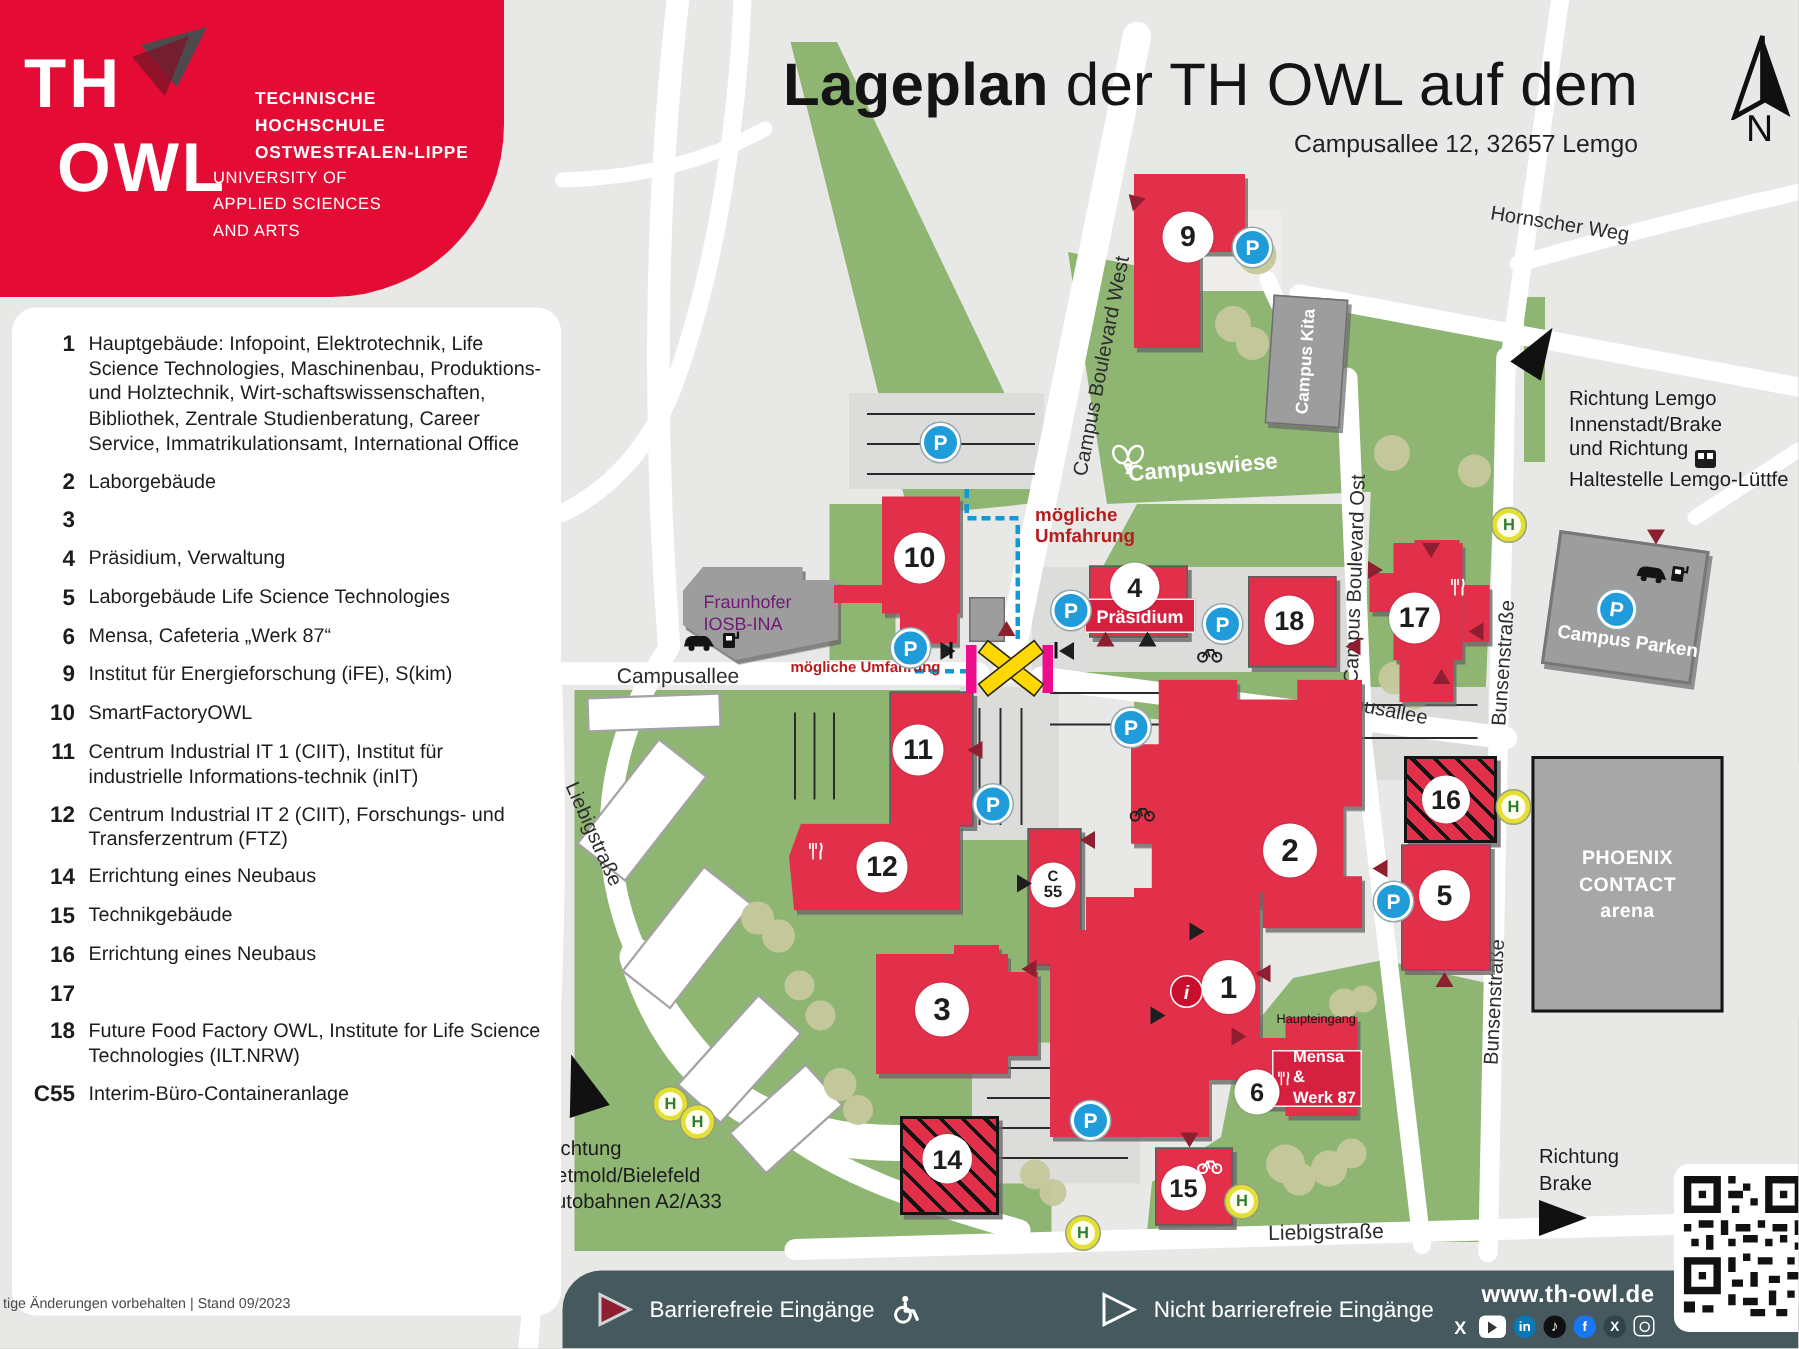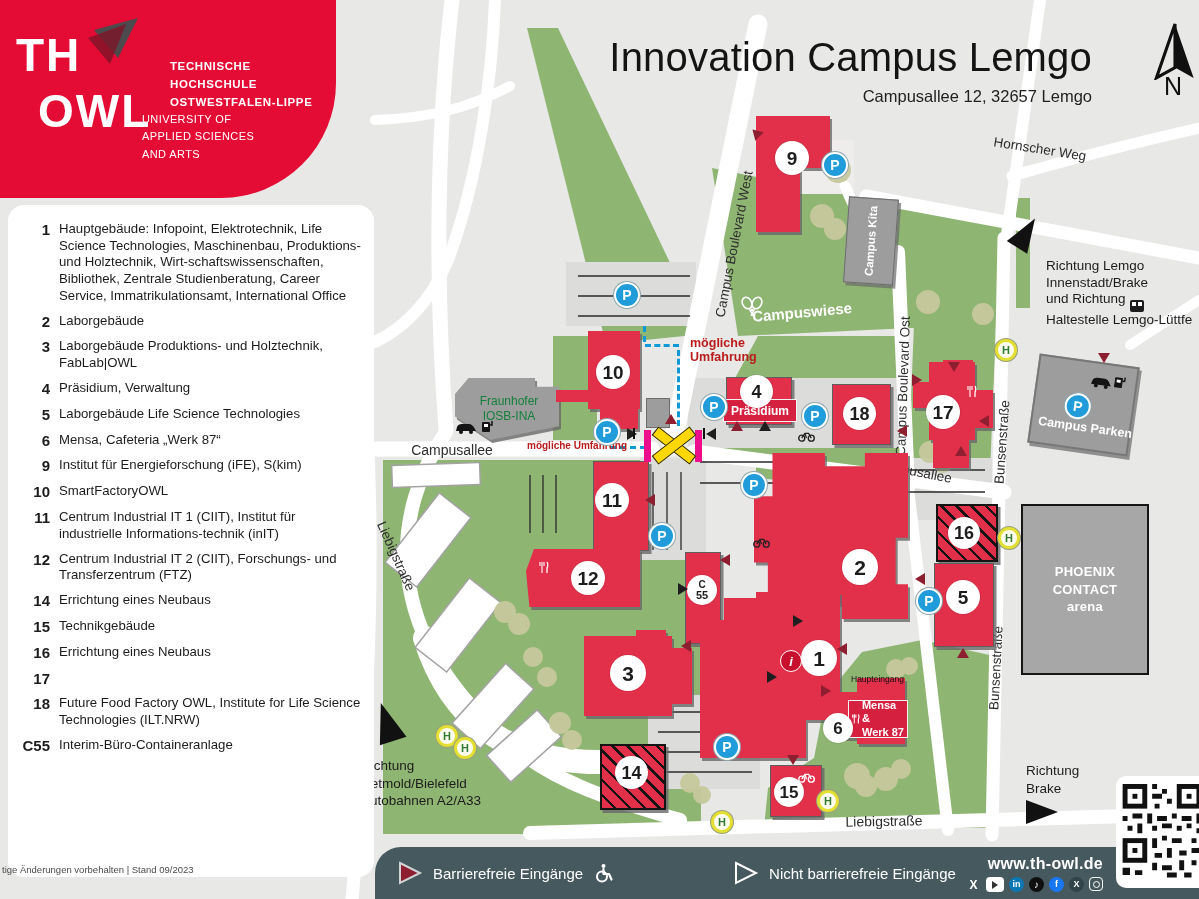--- a/index.html
+++ b/index.html
@@ -191,21 +191,21 @@
       <div>Umfahrung</div>
   </div>
   <span class="blue" style="left:527px;top:440px;font-size:10px">mögliche Umfahrung</span>
 
   <div class="grayb" style="left:846px;top:198px;width:48px;height:84px;transform:rotate(4deg)">
     <span class="rlabel" style="left:24px;top:42px;color:#fff;font-weight:600;font-size:11.5px;transform:translate(-50%,-50%) rotate(-90deg)">Campus Kita</span>
   </div>
 
   <div class="bldgrp" style="left:455px;top:378px;width:104px;height:62px">
     <div style="left:0;top:0;width:104px;height:62px;background:#9d9d9d;clip-path:polygon(0 26%,13% 0,77% 0,77% 14%,100% 14%,100% 78%,34% 100%,0 62%)"></div>
-    <div style="position:absolute;left:14px;top:16px;width:80px;background:transparent;color:#15803d;font-size:12px;text-align:center;line-height:1.25;z-index:2">
+    <div style="position:absolute;left:14px;top:16px;width:80px;background:transparent;color:#701a75;font-size:12px;line-height:1.25;z-index:2">
       <div>Fraunhofer</div>
       <div>IOSB-INA</div>
     </div>
   </div>
   <div class="bldg" style="left:556px;top:390px;width:34px;height:12px;border:none;box-shadow:none"></div>
   <div class="grayb" style="left:646px;top:398px;width:22px;height:28px;box-shadow:none"></div>
 
   <div class="grayb" style="left:1033px;top:360px;width:97px;height:86px;transform:rotate(8deg);border:2px solid #777">
     <span class="p-icon" style="left:30px;top:32px">P</span>
     <svg width="22" height="12" viewBox="0 0 22 12" style="position:absolute;left:52px;top:12px">
@@ -463,21 +463,21 @@
   </div>
   <div style="position:absolute;left:1014px;top:216px;width:0;height:0;border-left:12px solid transparent;border-right:12px solid transparent;border-bottom:34px solid #111;transform:rotate(32deg);z-index:7"></div>
 
   <svg width="46" height="58" viewBox="0 0 40 56" style="position:absolute;left:1152px;top:22px;z-index:7">
     <polygon points="2,54 20,2 20,44" fill="none" stroke="#101010" stroke-width="3"></polygon>
     <polygon points="20,2 38,54 20,44" fill="#101010"></polygon>
   </svg>
   <span style="position:absolute;left:1164px;top:72px;font-size:25px;color:#101010;z-index:7">N</span>
 
   <div id="titleblk">
-    <div class="t2">Innovation Campus Lemgo</div>
+    <div class="t1"><b>Lageplan</b><span> der TH OWL auf dem</span></div>
     <div class="addr">Campusallee 12, 32657 Lemgo</div>
   </div>
 
   <div id="logo">
     <span class="th">TH</span>
     <span class="owl">OWL</span>
     <svg width="60" height="60" viewBox="0 0 60 60" style="position:absolute;left:92px;top:20px">
       <polygon points="8,18 52,6 32,46" fill="#40504f" opacity="0.92"></polygon>
       <polygon points="2,26 40,12 24,52" fill="#7d1428" opacity="0.8"></polygon>
     </svg>
@@ -494,21 +494,20 @@
     <div class="lrow">
         <span class="lnum">1</span>
         <span class="ltext">Hauptgebäude: Infopoint, Elektrotechnik, Life Science Technologies, Maschinenbau, Produktions- und Holztechnik, Wirt-schaftswissenschaften, Bibliothek, Zentrale Studienberatung, Career Service, Immatrikulationsamt, International Office</span>
       </div>
     <div class="lrow">
         <span class="lnum">2</span>
         <span class="ltext">Laborgebäude</span>
       </div>
     <div class="lrow">
         <span class="lnum">3</span>
-        <span class="ltext">Laborgebäude Produktions- und Holztechnik, FabLab|OWL</span>
       </div>
     <div class="lrow">
         <span class="lnum">4</span>
         <span class="ltext">Präsidium, Verwaltung</span>
       </div>
     <div class="lrow">
         <span class="lnum">5</span>
         <span class="ltext">Laborgebäude Life Science Technologies</span>
       </div>
     <div class="lrow">

